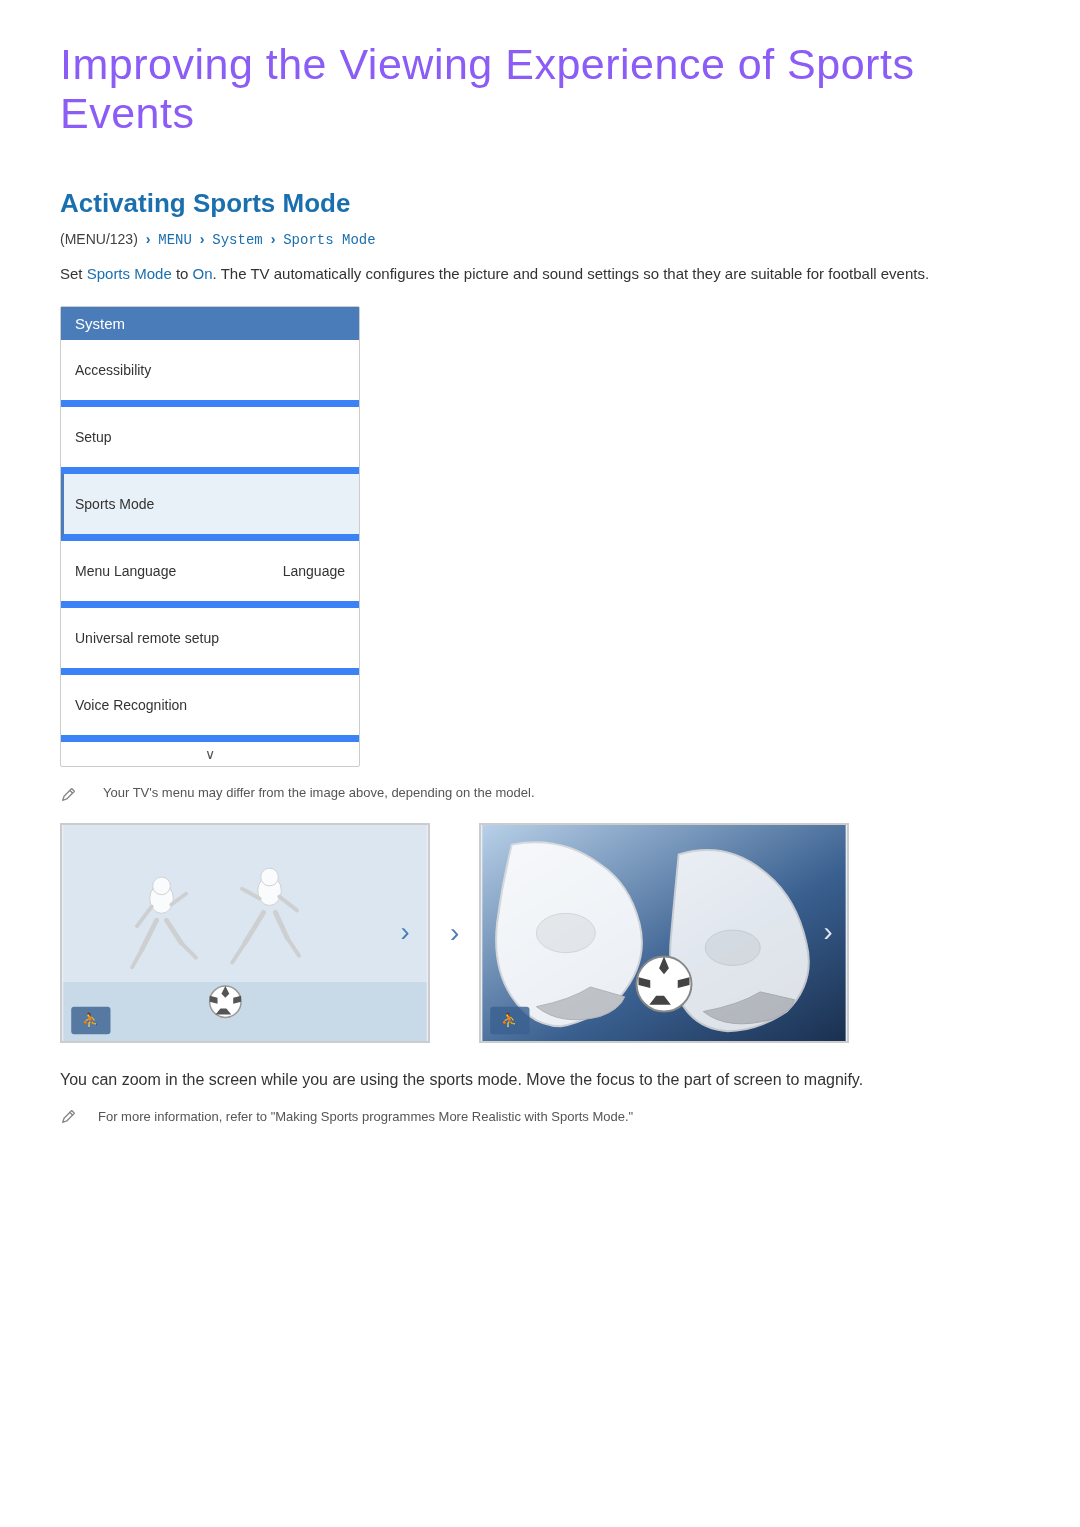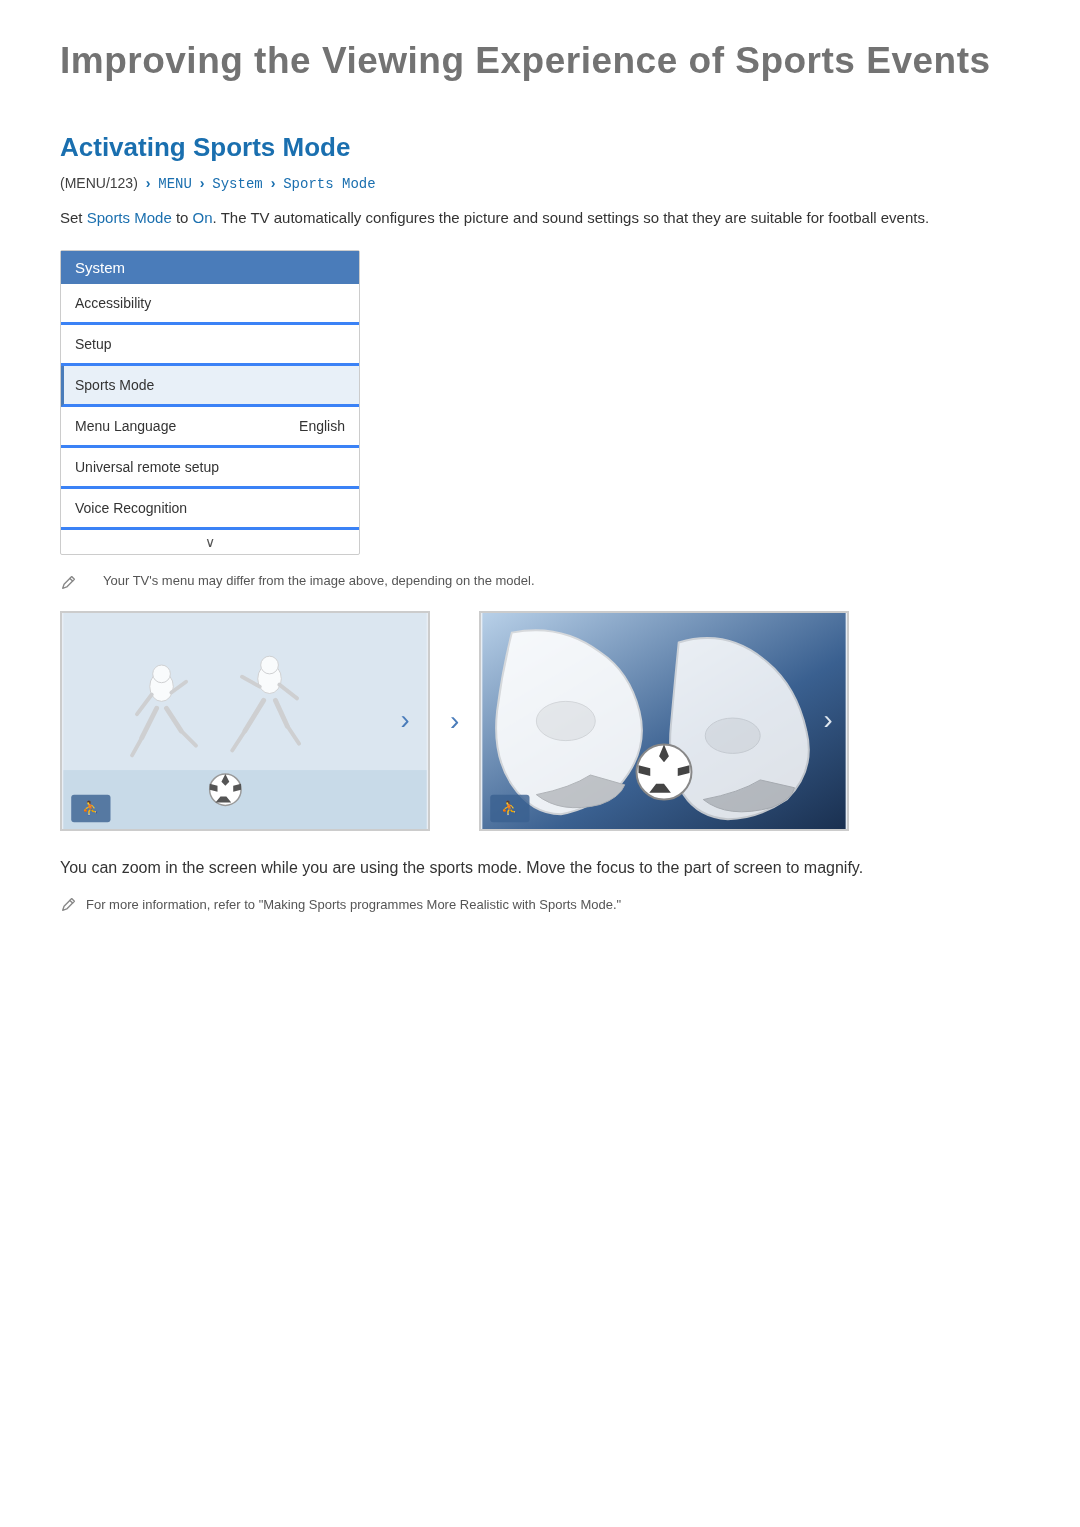--- a/index.html
+++ b/index.html
@@ -5,23 +5,23 @@
     * { margin: 0; padding: 0; box-sizing: border-box; }
     body {
       font-family: 'Segoe UI', Arial, sans-serif;
       background: #ffffff;
       color: #333;
       width: 1080px;
       min-height: 1527px;
       padding: 40px 60px;
     }
     .page-title {
-      font-size: 37px;
-      font-weight: 700;
-      color: #737373;
+      font-size: 43px;
+      font-weight: 400;
+      color: #8b5cf6;
       margin-bottom: 40px;
       padding-bottom: 10px;
       letter-spacing: 0.5px;
     }
     .section-title {
       font-size: 26px;
       font-weight: 600;
       color: #1a6faf;
       margin-bottom: 12px;
     }
@@ -50,27 +50,27 @@
       background: #fff;
     }
     .menu-box-title {
       background: #4a7cba;
       color: #fff;
       font-size: 15px;
       font-weight: 500;
       padding: 8px 14px;
     }
     .menu-item {
-      padding: 11px 14px;
+      padding: 22px 14px;
       font-size: 14px;
       color: #333;
       display: flex;
       justify-content: space-between;
       align-items: center;
-      border-bottom: 3px solid #3b82f6;
+      border-bottom: 7px solid #3b82f6;
     }
     .menu-item:last-child { border-bottom: none; }
     .menu-item.selected {
       background: #e8f0f8;
       border-left: 3px solid #4a7cba;
       padding-left: 11px;
       font-weight: 500;
     }
     .menu-item .value { color: #333; font-size: 14px; }
     .menu-chevron-down {
@@ -121,21 +121,21 @@
     .body-text {
       font-size: 16px;
       color: #333;
       line-height: 1.65;
       margin-bottom: 14px;
     }
     .notes-section { margin-top: 10px; }
     .note-item {
       display: flex;
       align-items: flex-start;
-      gap: 8px;
+      gap: 20px;
       font-size: 13px;
       color: #555;
       margin-bottom: 10px;
       line-height: 1.5;
     }
     
     .pencil-icon {
       display: inline-block;
       width: 18px;
       height: 18px;
@@ -172,21 +172,21 @@
     <span>Accessibility</span>
   </div>
   <div class="menu-item">
     <span>Setup</span>
   </div>
   <div class="menu-item selected">
     <span>Sports Mode</span>
   </div>
   <div class="menu-item">
     <span>Menu Language</span>
-    <span class="value">English</span>
+    <span class="value">Language</span>
   </div>
   <div class="menu-item">
     <span>Universal remote setup</span>
   </div>
   <div class="menu-item">
     <span>Voice Recognition</span>
   </div>
   <div class="menu-chevron-down">∨</div>
 </div>
 

